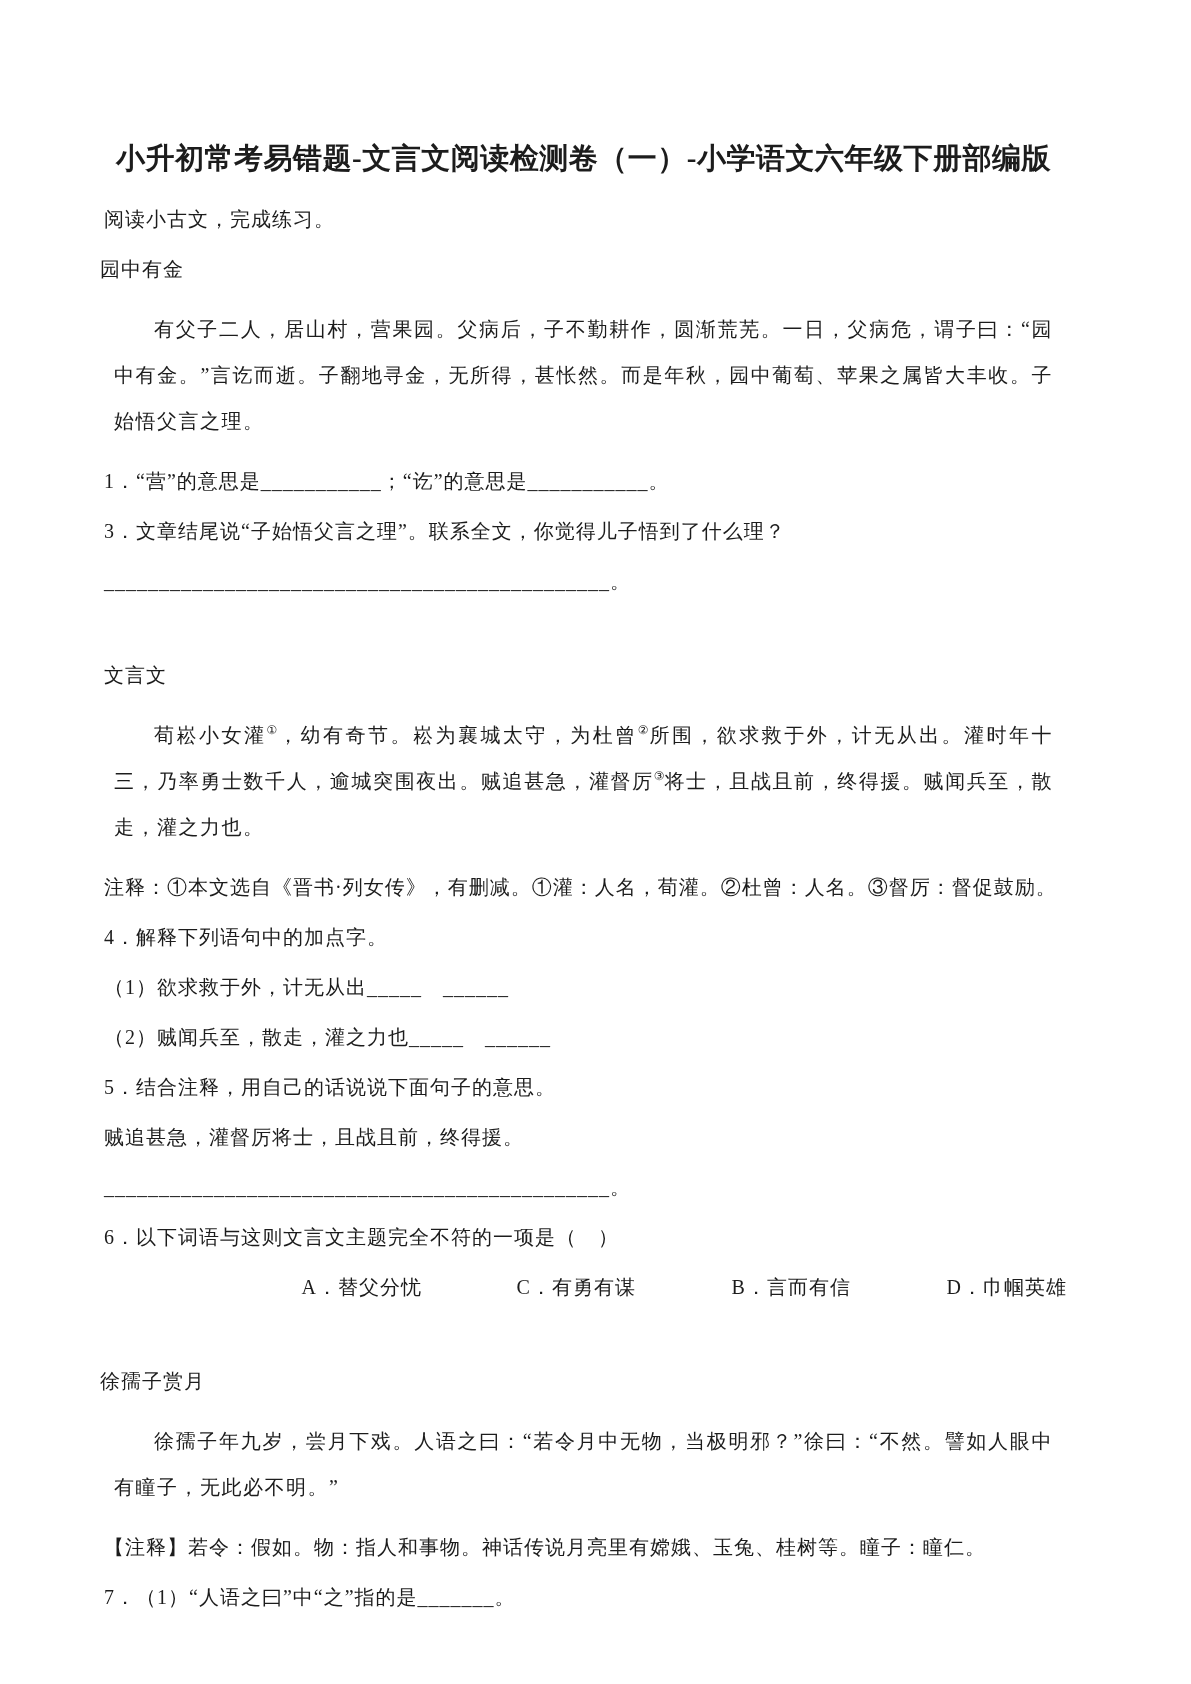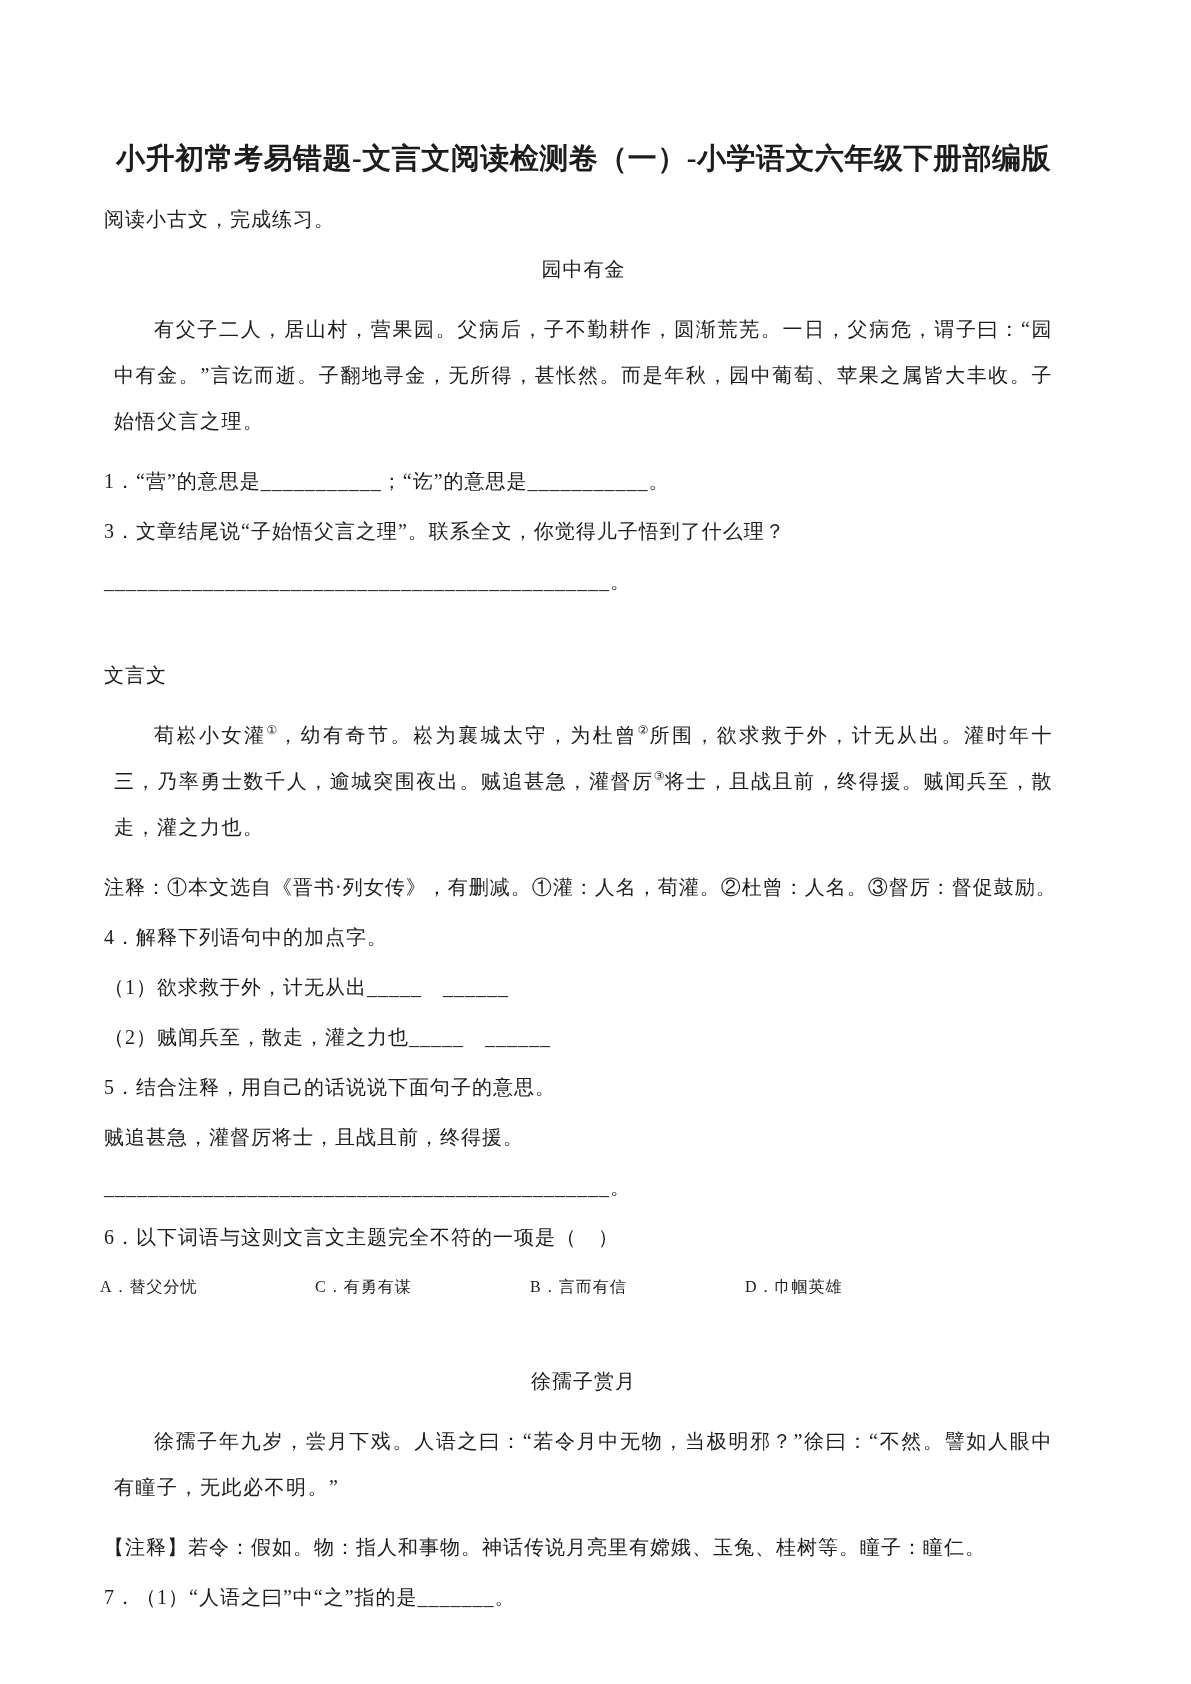--- a/index.html
+++ b/index.html
@@ -41,37 +41,38 @@
     line-height: 46px;
     margin: 14px;
     text-align: justify;
     text-indent: 2em;
     letter-spacing: 1.5px;
   }
   .center-title {
     font-size: 20px;
     line-height: 46px;
     margin: 0;
-    text-align: center;
+    text-align: left;
     letter-spacing: 1px;
   }
   .gap-before {
     margin-top: 48px;
   }
   .sup {
     font-size: 12px;
     vertical-align: super;
     line-height: 0;
     letter-spacing: 0;
   }
   .options-row {
     display: flex;
-    font-size: 16px;
+    font-size: 20px;
     line-height: 46px;
     letter-spacing: 1px;
+    justify-content: flex-end;
   }
   .option {
     width: 215px;
   }
   .option:last-child {
     width: auto;
   }
 </style>
 </head>
 <body>

